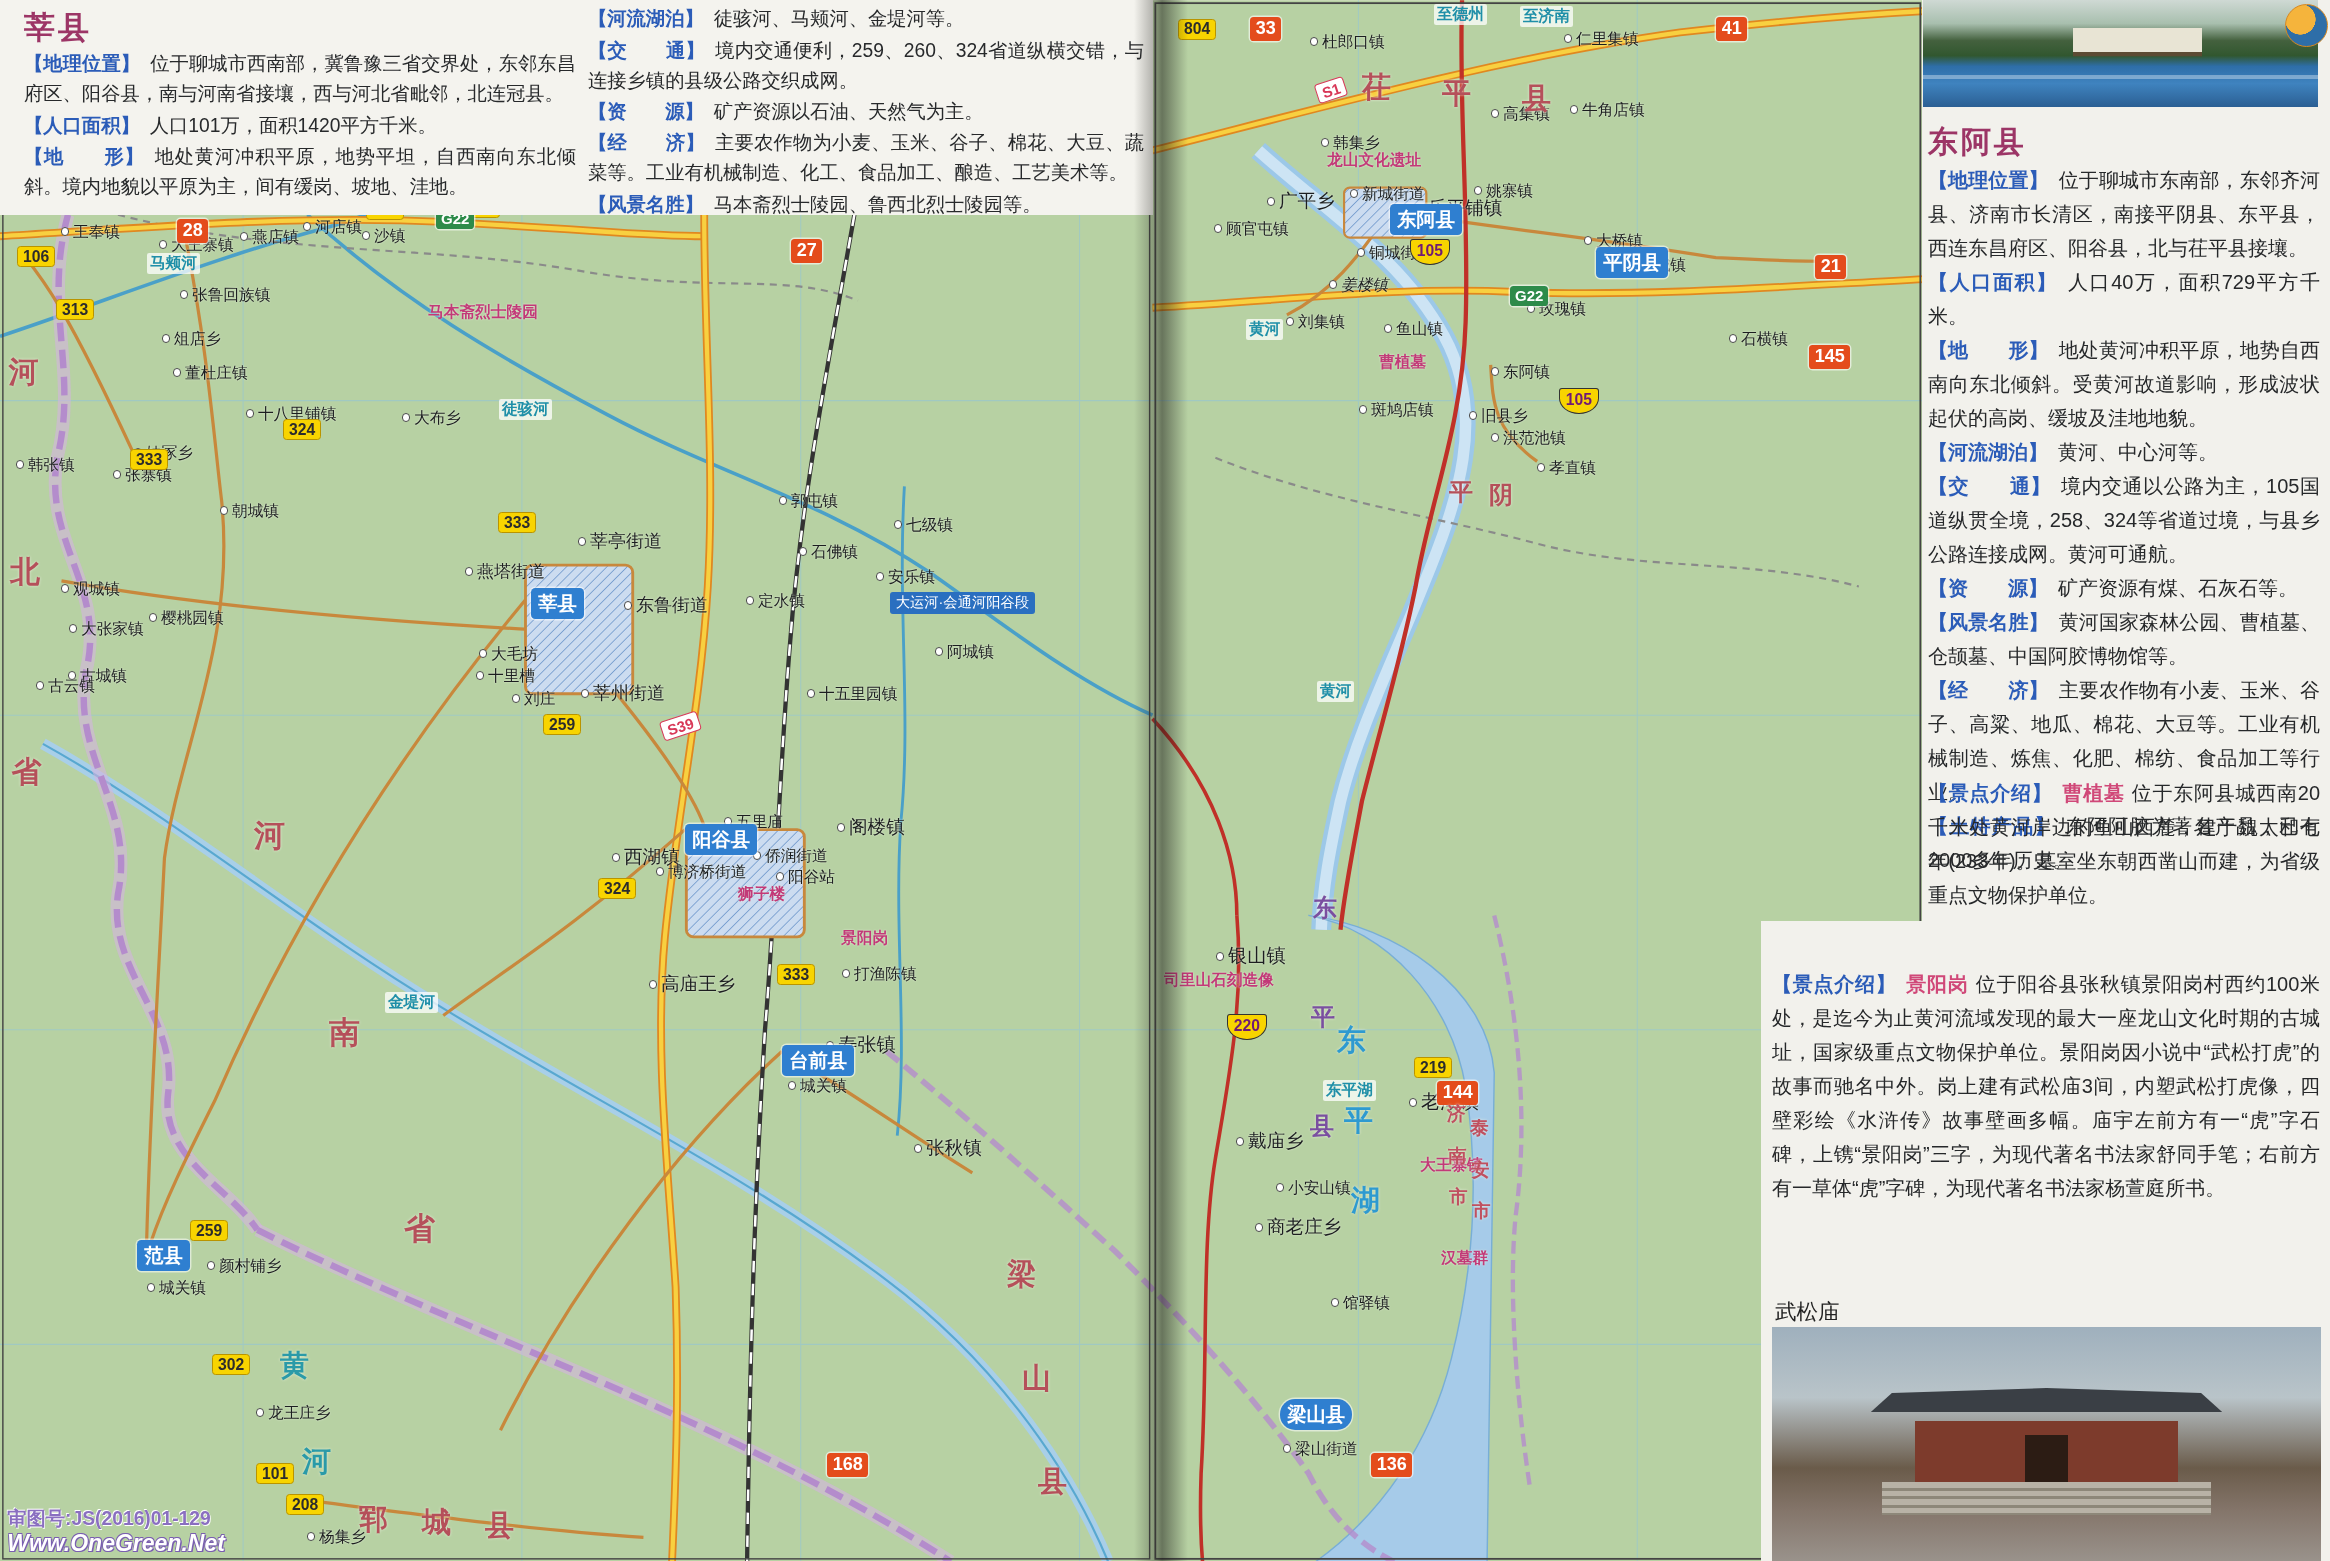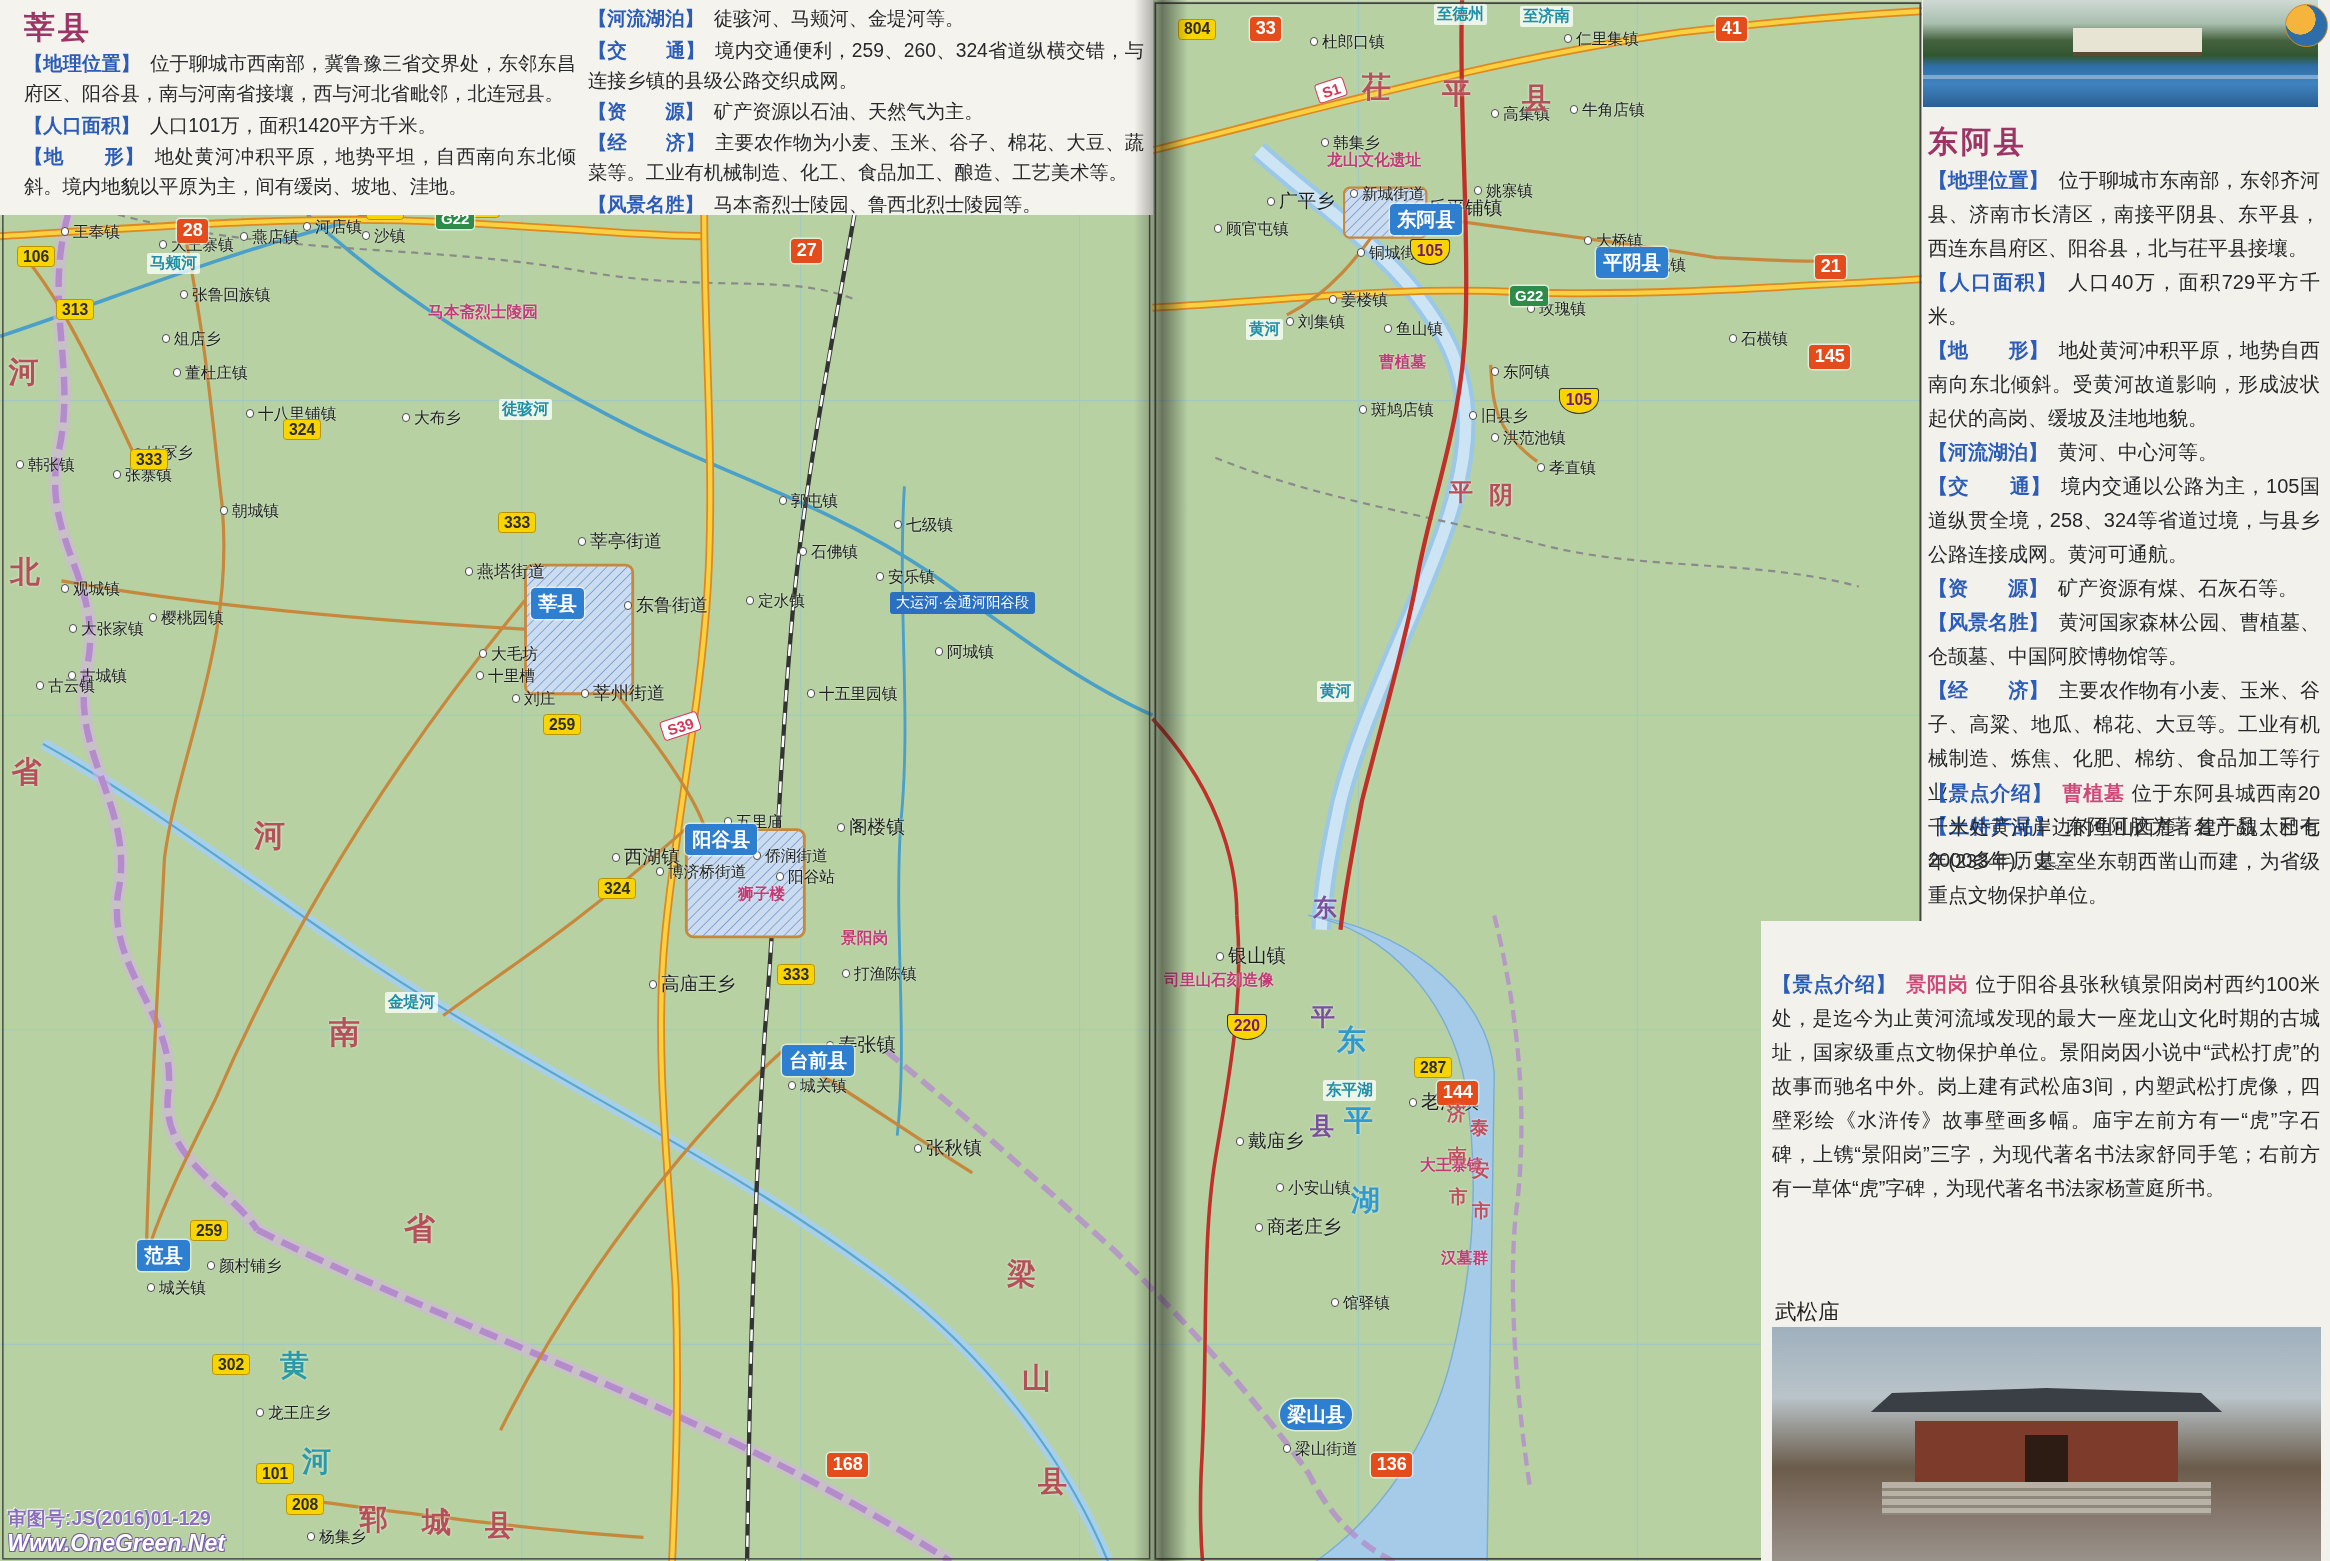--- a/index.html
+++ b/index.html
@@ -252,21 +252,21 @@
       <div class="town" style="left: 1491px; top: 104px;">高集镇</div>
       <div class="town" style="left: 1570px; top: 100px;">牛角店镇</div>
       <div class="town" style="left: 1416px; top: 195px; font-size: 18.6px;">乐平铺镇</div>
       <div class="town" style="left: 1267px; top: 188px; font-size: 18.6px;">广平乡</div>
       <div class="town" style="left: 1214px; top: 219px;">顾官屯镇</div>
       <div class="town" style="left: 1350px; top: 184px;">新城街道</div>
       <div class="town" style="left: 1357px; top: 243px;">铜城街道</div>
       <div class="town" style="left: 1474px; top: 181px;">姚寨镇</div>
       <div class="town" style="left: 1584px; top: 231px;">大桥镇</div>
       <div class="town" style="left: 1627px; top: 255px;">安城镇</div>
-      <div class="town" style="left: 1329px; top: 290px;">姜楼镇</div>
+      <div class="town" style="left: 1329px; top: 275px; font-style: italic;">姜楼镇</div>
       <div class="town" style="left: 1286px; top: 312px;">刘集镇</div>
       <div class="town" style="left: 1384px; top: 319px;">鱼山镇</div>
       <div class="town" style="left: 1527px; top: 299px;">玫瑰镇</div>
       <div class="town" style="left: 1491px; top: 362px;">东阿镇</div>
       <div class="town" style="left: 1729px; top: 329px;">石横镇</div>
       <div class="town" style="left: 1359px; top: 400px;">斑鸠店镇</div>
       <div class="town" style="left: 1469px; top: 406px;">旧县乡</div>
       <div class="town" style="left: 1491px; top: 428px;">洪范池镇</div>
       <div class="town" style="left: 1537px; top: 458px;">孝直镇</div>
       <div class="town" style="left: 1216px; top: 942px; font-size: 19.3px;">银山镇</div>
@@ -301,21 +301,21 @@
       <div class="badge yellow" style="left: 283px; top: 419px;">324</div>
       <div class="badge yellow" style="left: 498px; top: 512px;">333</div>
       <div class="badge yellow" style="left: 543px; top: 714px;">259</div>
       <div class="badge yellow" style="left: 598px; top: 878px;">324</div>
       <div class="badge yellow" style="left: 777px; top: 964px;">333</div>
       <div class="badge yellow" style="left: 190px; top: 1220px;">259</div>
       <div class="badge yellow" style="left: 212px; top: 1354px;">302</div>
       <div class="badge yellow" style="left: 256px; top: 1463px;">101</div>
       <div class="badge yellow" style="left: 286px; top: 1494px;">208</div>
       <div class="badge yellow" style="left: 1178px; top: 18.6px;">804</div>
-      <div class="badge yellow" style="left: 1414px; top: 1057px;">287</div>
+      <div class="badge yellow" style="left: 1414px; top: 1057px;">219</div>
       <div class="badge shield" style="left: 1410px; top: 239px;">105</div>
       <div class="badge shield" style="left: 1559px; top: 388px;">105</div>
       <div class="badge shield" style="left: 1227px; top: 1014px;">220</div>
       <div class="badge green" style="left: 436px; top: 209px;">G22</div>
       <div class="badge green" style="left: 1510px; top: 286px;">G22</div>
       <div class="badge pink" style="left: 661px; top: 716px;">S39</div>
       <div class="badge pink" style="left: 1316px; top: 80px;">S1</div>
       <div class="pinklab" style="left: 1327px; top: 150px;">龙山文化遗址</div>
       <div class="pinklab" style="left: 738px; top: 884px;">狮子楼</div>
       <div class="pinklab" style="left: 1164px; top: 970px;">司里山石刻造像</div>

